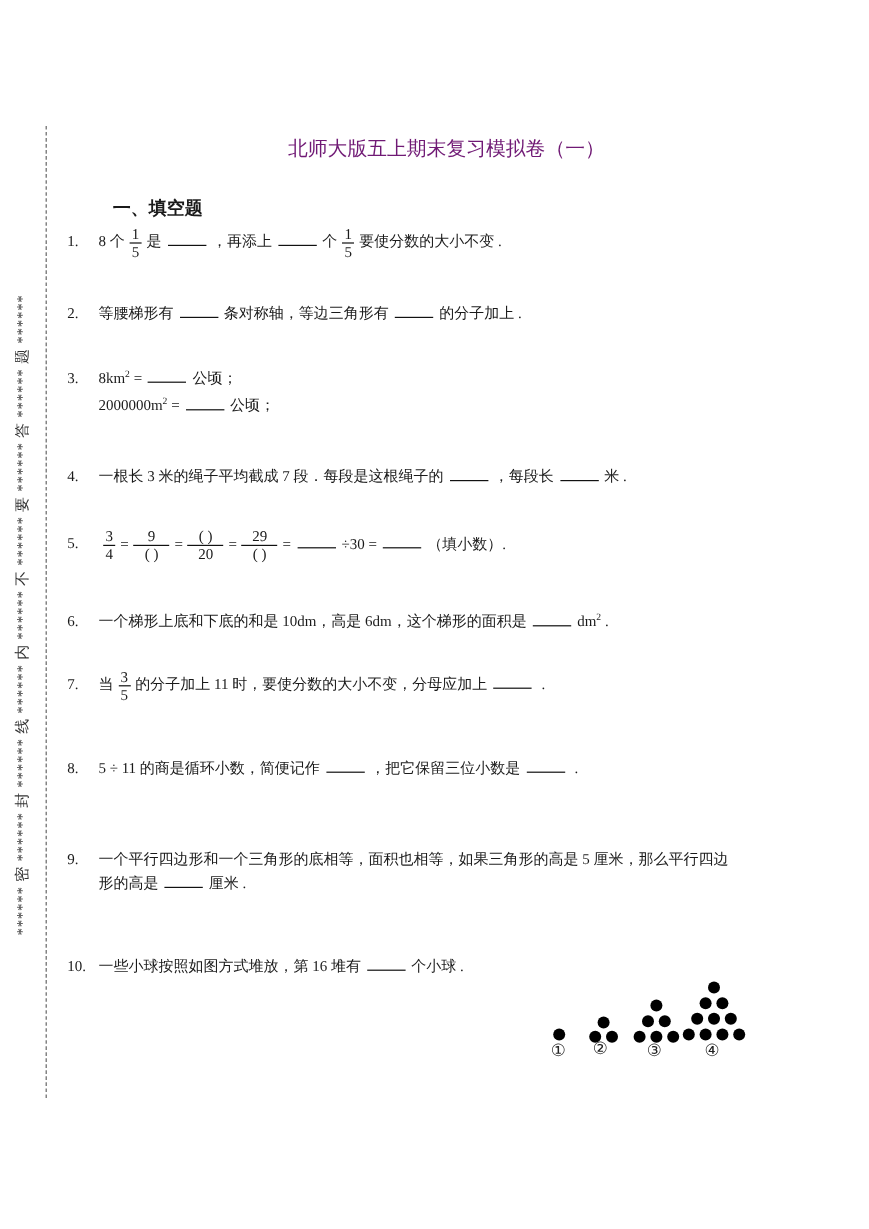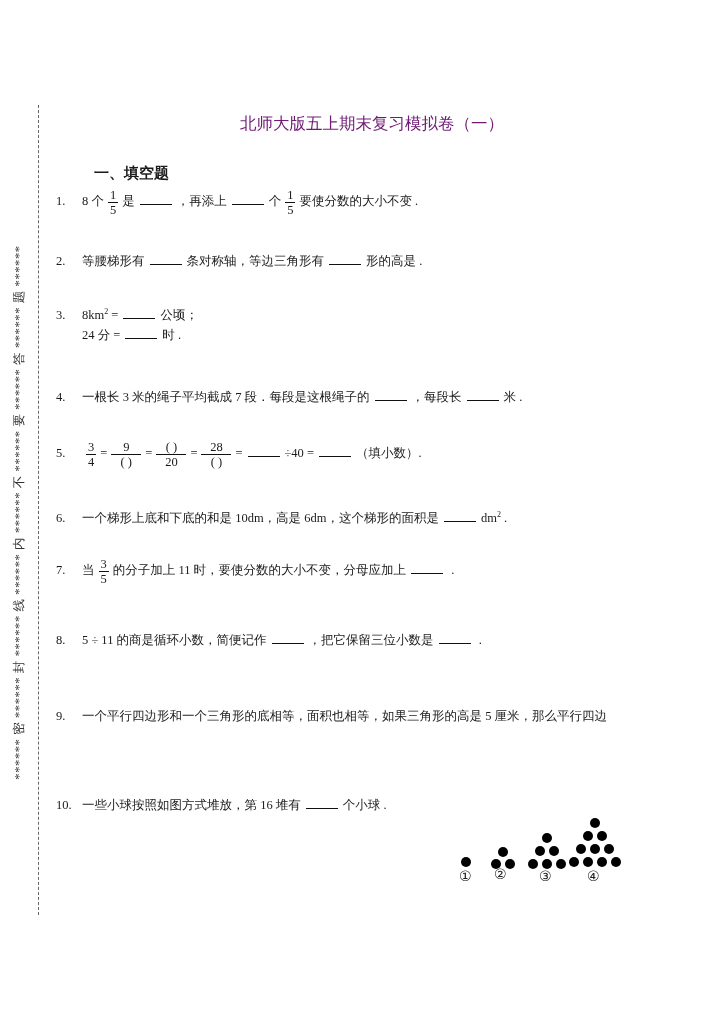--- a/index.html
+++ b/index.html
@@ -54,65 +54,66 @@
   <span class="num">1.</span><span>8 个</span><span class="frac">
       <span class="n">1</span>
       <span class="d">5</span>
     </span><span>是</span><span class="blank"></span><span>，再添上</span><span class="blank"></span><span>个</span><span class="frac">
       <span class="n">1</span>
       <span class="d">5</span>
     </span><span>要使分数的大小不变 .</span>
 </div>
 
 <div class="q" style="top:251px">
-  <span class="num">2.</span><span>等腰梯形有</span><span class="blank"></span><span>条对称轴，等边三角形有</span><span class="blank"></span><span>形的高是 .</span>
+  <span class="num">2.</span><span>等腰梯形有</span><span class="blank"></span><span>条对称轴，等边三角形有</span><span class="blank"></span><span>的分子加上 .</span>
 </div>
 
 <div class="q" style="top:302px">
   <span class="num">3.</span><span>8km</span><sup>2</sup><span> =</span><span class="blank"></span><span>公顷；</span>
-  <span class="indent"><span>24 分 =</span><span class="blank"></span><span>时 .</span></span>
+  <span class="indent"><span>2000000m</span><sup>2</sup><span> =</span><span class="blank"></span><span>公顷；</span></span>
 </div>
 
 <div class="q" style="top:387px">
   <span class="num">4.</span><span>一根长 3 米的绳子平均截成 7 段．每段是这根绳子的</span><span class="blank"></span><span>，每段长</span><span class="blank"></span><span>米 .</span>
 </div>
 
 <div class="q" style="top:440px">
   <span class="num">5.</span><span class="frac">
       <span class="n">3</span>
       <span class="d">4</span>
     </span><span>=</span><span class="frac wide">
       <span class="n">9</span>
       <span class="d">(    )</span>
     </span><span>=</span><span class="frac wide">
       <span class="n">(    )</span>
       <span class="d">20</span>
     </span><span>=</span><span class="frac wide">
-      <span class="n">28</span>
+      <span class="n">29</span>
       <span class="d">(    )</span>
-    </span><span>=</span><span class="blank"></span><span>÷40 =</span><span class="blank"></span><span>（填小数）.</span>
+    </span><span>=</span><span class="blank"></span><span>÷30 =</span><span class="blank"></span><span>（填小数）.</span>
 </div>
 
 <div class="q" style="top:505px">
   <span class="num">6.</span><span>一个梯形上底和下底的和是 10dm，高是 6dm，这个梯形的面积是</span><span class="blank"></span><span>dm</span><sup>2</sup><span> .</span>
 </div>
 
 <div class="q" style="top:557px">
   <span class="num">7.</span><span>当</span><span class="frac">
       <span class="n">3</span>
       <span class="d">5</span>
     </span><span>的分子加上 11 时，要使分数的大小不变，分母应加上</span><span class="blank"></span><span> .</span>
 </div>
 
 <div class="q" style="top:630px">
   <span class="num">8.</span><span>5 ÷ 11 的商是循环小数，简便记作</span><span class="blank"></span><span>，把它保留三位小数是</span><span class="blank"></span><span> .</span>
 </div>
 
 <div class="q" style="top:706px">
   <span class="num">9.</span><span>一个平行四边形和一个三角形的底相等，面积也相等，如果三角形的高是 5 厘米，那么平行四边</span>
+  <span class="indent"><span>形的高是</span><span class="blank"></span><span>厘米 .</span></span>
 </div>
 
 <div class="q" style="top:795px">
   <span class="num">10.</span><span>一些小球按照如图方式堆放，第 16 堆有</span><span class="blank"></span><span>个小球 .</span>
 </div>
 
 <div class="balls">
 
   <div class="ball" style="left:6px;top:42px"></div>
 

